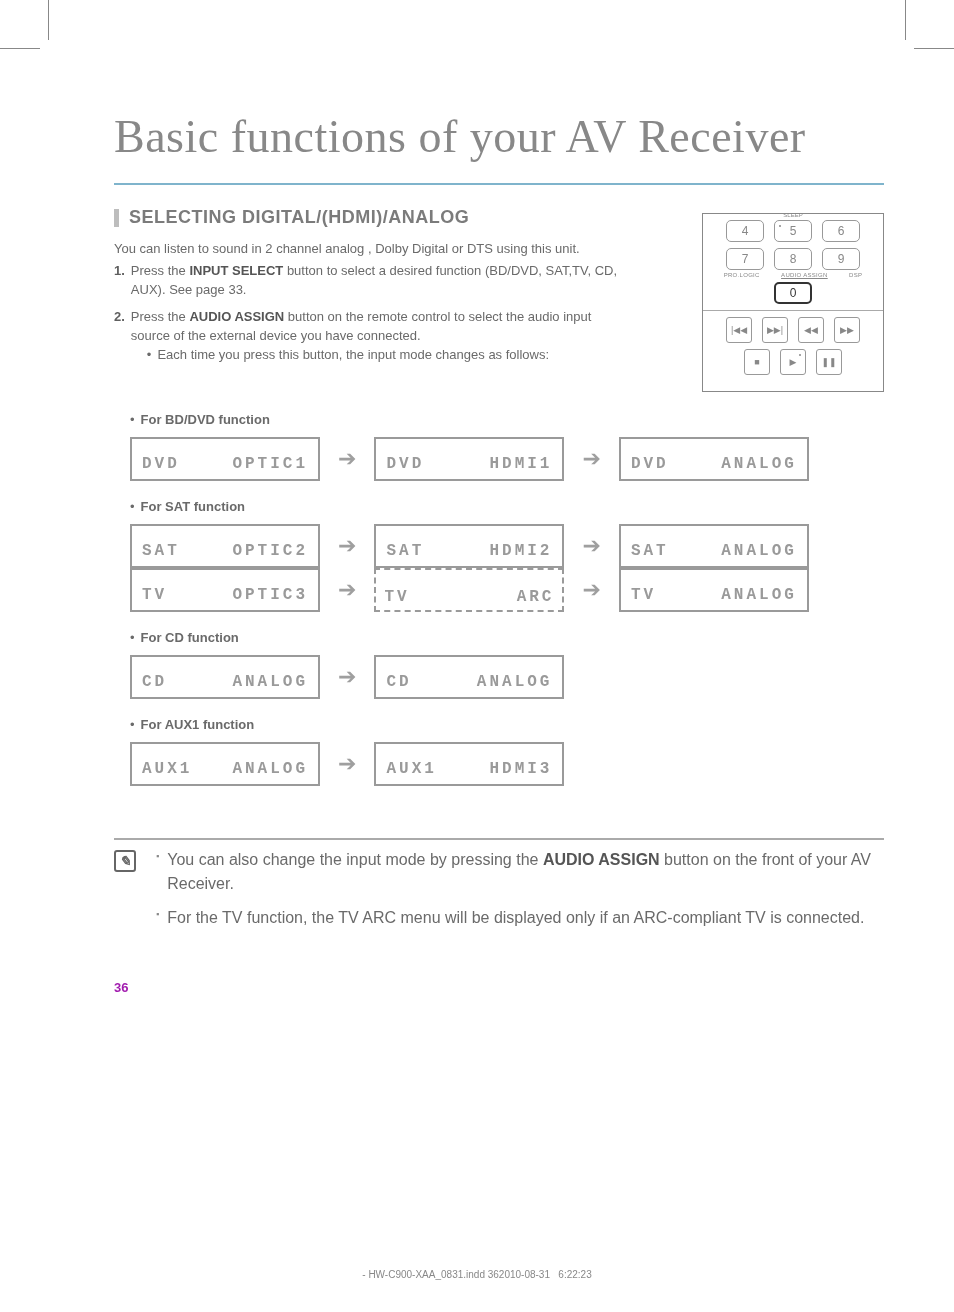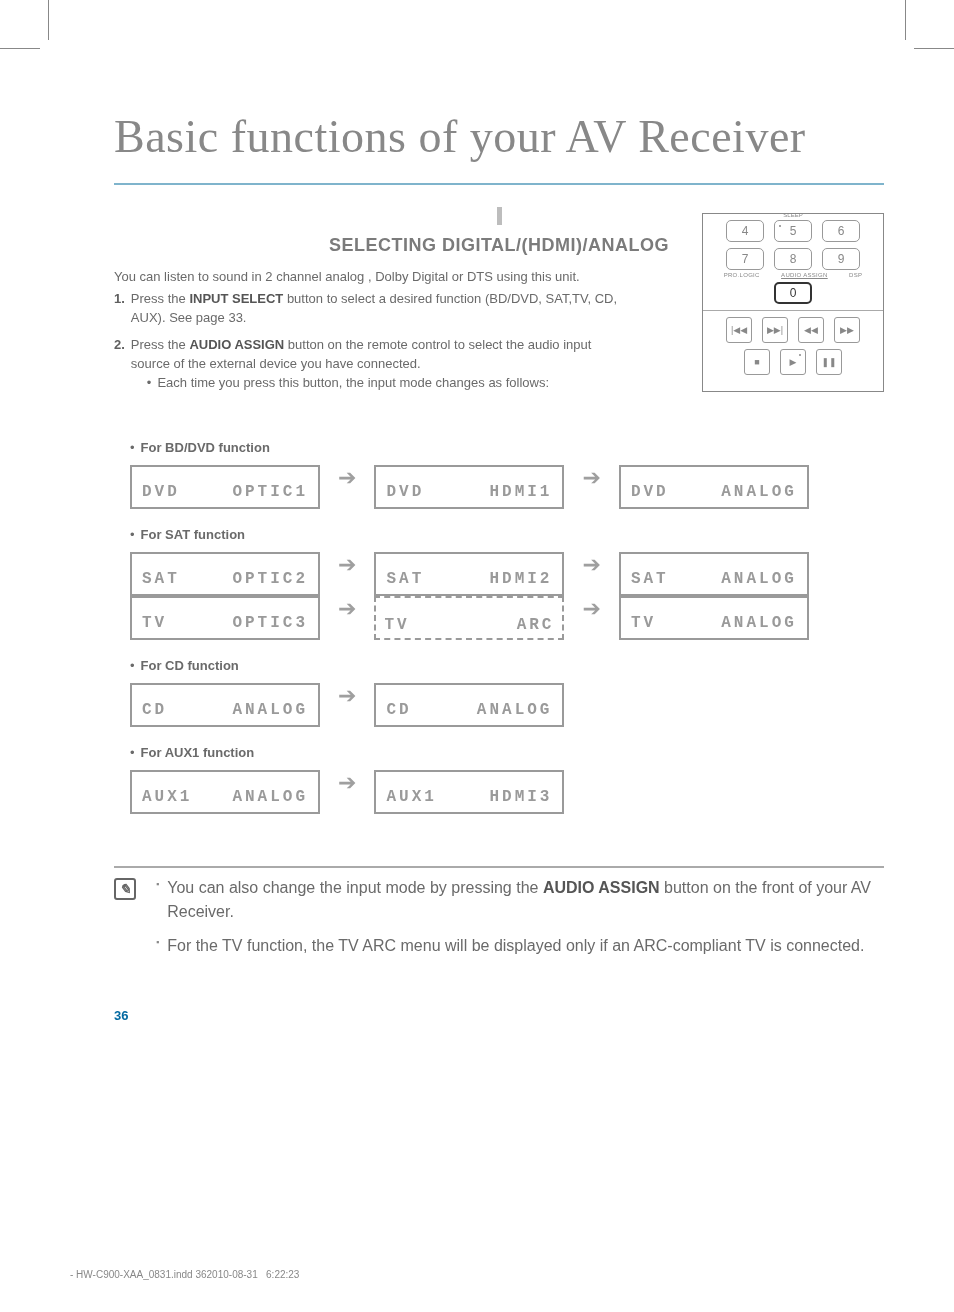--- a/index.html
+++ b/index.html
@@ -3,21 +3,21 @@
 <meta charset="utf-8">
 <style>
   * { box-sizing: border-box; margin: 0; padding: 0; }
   body { font-family: Arial, Helvetica, sans-serif; background: #fff; color: #555; width: 954px; }
   .crop-mark-t { position: absolute; top: 0; left: 48px; height: 40px; border-left: 1px solid #888; }
   .crop-mark-t2 { position: absolute; top: 0; right: 48px; height: 40px; border-left: 1px solid #888; }
   .crop-h-l { position: absolute; top: 48px; left: 0; width: 40px; border-top: 1px solid #888; }
   .crop-h-r { position: absolute; top: 48px; right: 0; width: 40px; border-top: 1px solid #888; }
   .page { position: relative; padding: 60px 70px 60px 70px; min-height: 1312px; }
   .title { font-family: Georgia, 'Times New Roman', serif; font-weight: 300; font-size: 46px; color: #888; border-bottom: 2px solid #7fb4cc; padding-bottom: 20px; margin: 50px 0 22px 44px; letter-spacing: 0.5px; }
-  .sec-head { display:flex; align-items:center; gap:10px; margin-left:44px; margin-bottom:12px;flex-direction:column; }
+  .sec-head { display:flex; align-items:center; gap:10px; margin-left:44px; margin-bottom:12px; }
   .sec-bar { width:5px; height:18px; background:#bdbdbd; }
   .sec-title { font-size: 18px; font-weight: bold; color:#7b7b7b; letter-spacing: 0.5px; }
   .intro { font-size: 13px; color:#6a6a6a; margin-left:44px; margin-bottom: 4px; max-width: 510px; line-height:1.4;}
   .steps { margin-left:44px; max-width:510px; font-size:13px; color:#6a6a6a; }
   .step { display:flex; gap:6px; margin-bottom:8px; line-height:1.45; }
   .step .num { font-weight:bold; color:#5f5f5f; white-space:nowrap; }
   .bullet-line { margin-left:16px; display:flex; gap:6px; }
   .bullet-line::before { content:"•"; }
   strong { color:#555; font-weight:bold; }
   .remote { position:absolute; right:70px; top:213px; width:182px; border:1px solid #888; padding:6px 8px 10px 8px; }
@@ -27,36 +27,36 @@
   .rb .dot { position:absolute; width:2px; height:2px; background:#888; border-radius:50%; }
   .rb-label { font-size:6px; color:#888; text-align:center; position:absolute; top:-8px; width:100%; }
   .rb-wrap { position:relative; }
   .highlight-remote { border:2px solid #333 !important; color:#333 !important; }
   .sub { font-size:6px; color:#888; text-align:center; letter-spacing:0.3px; margin-top:-4px; margin-bottom:4px;}
   .remote-sep { border:none; border-top:1px solid #aaa; margin:6px -8px; }
 
   .funcs { margin-left:60px; margin-top:48px; }
   .func-label { font-size:13px; color:#6a6a6a; font-weight:bold; margin: 18px 0 10px 0; display:flex; gap:6px;}
   .func-label::before{ content:"•"; font-weight:normal;}
-  .func-row { display:flex; gap:18px; }
+  .func-row { display:flex; align-items:center; gap:18px; }
   .lcd { width:190px; height:44px; border:2px solid #9a9a9a; display:flex; align-items:flex-end; justify-content:space-between; padding:0 10px 6px 10px; font-family: 'Courier New', monospace; font-size:16px; letter-spacing:3px; color:#9a9a9a; font-weight:bold; }
   .lcd.dashed { border:none; position:relative; }
   .lcd.dashed::before { content:""; position:absolute; inset:0; border:2px dashed #9a9a9a; }
   .lcd .l { }
   .lcd .r { }
   .arrow { color:#9f9f9f; font-size:22px; }
 
   .divider { border:none; border-top:2px solid #aaa; margin: 52px 0 8px 44px; }
   .note-block { display:flex; gap:20px; margin-left:44px; }
   .note-icon { width:22px; height:22px; border:2px solid #666; border-radius:3px; display:flex; align-items:center; justify-content:center; font-style:italic; font-weight:bold; color:#666; font-size:14px; margin-top:2px;}
   .notes { flex:1; }
   .note-item { font-size:16px; color:#6a6a6a; display:flex; gap:8px; line-height:1.5; margin-bottom:10px; }
   .note-item::before { content:"▪"; font-size:9px; color:#888; margin-top:2px;}
-  .page-num { font-size:13px; font-weight:bold; color:#0369a1; margin-left:44px; margin-top:40px;}
-  .footer { position:absolute; bottom:32px; left:70px; right:70px; display:flex; justify-content:flex-start; font-size:10px; color:#888; }
+  .page-num { font-size:13px; font-weight:bold; color:#a21caf; margin-left:44px; margin-top:40px;}
+  .footer { position:absolute; bottom:32px; left:70px; right:70px; display:flex; justify-content:center; font-size:10px; color:#888; }
 </style>
 </head>
 <body>
 
 <div class="page">
   <div class="crop-mark-t"></div>
     <div class="crop-mark-t2"></div>
   <div class="crop-h-l"></div>
     <div class="crop-h-r"></div>
 

